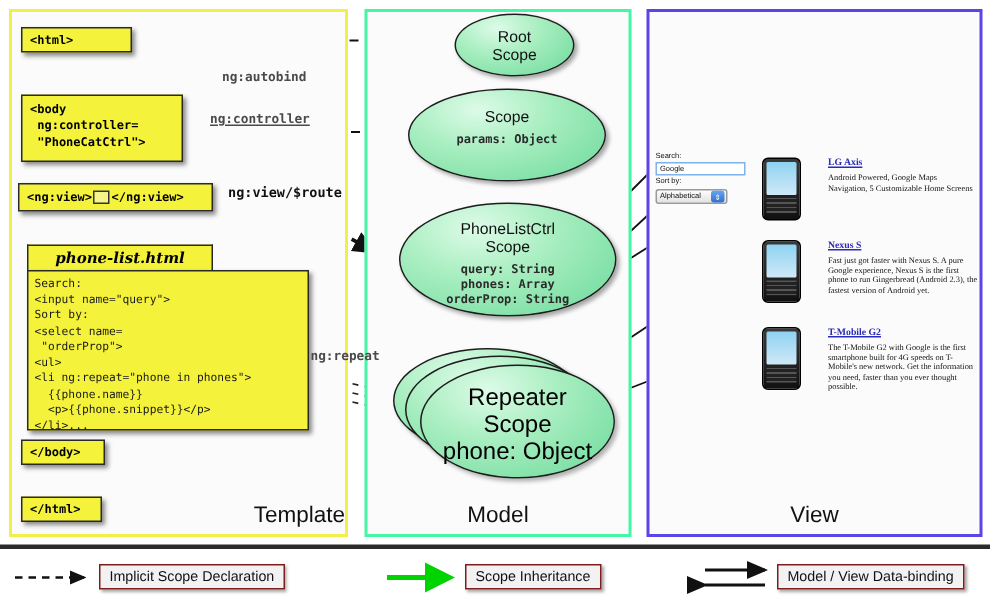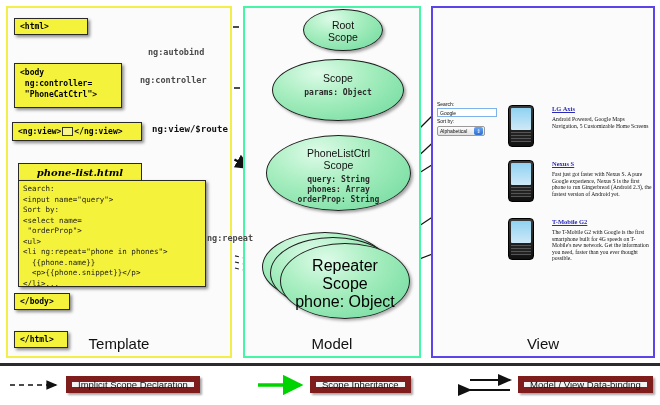--- a/index.html
+++ b/index.html
@@ -33,21 +33,21 @@
 
   .panel-label {
     position: absolute;
     bottom: 4px;
     width: 100%;
     text-align: center;
     font-size: 15px;
     color: #111;
     font-family: "Liberation Sans", sans-serif;
   }
-  #panel-template .panel-label { text-align: center; box-sizing: border-box; }
+  #panel-template .panel-label { text-align: right; box-sizing: border-box; }
 
   
   .ybox {
     position: absolute;
     background: #f4f23a;
     border: 1px solid #2a2a2a;
     box-shadow: 2px 2px 3px rgba(0,0,0,0.45);
     font-family: "DejaVu Sans Mono", monospace;
     font-weight: bold;
     font-size: 8px;
@@ -251,21 +251,21 @@
   
   #legend {
     position: absolute;
     left: 0; top: 363px;
     width: 660px; height: 42px;
     background: #ffffff;
     border-top: 3px solid #2b2b2b;
   }
   .legend-item { position: absolute; top: 10px; height: 18px; }
   .legend-box {
-    border: 6px solid #7f1d1d;
+    border: 1px solid #7f1d1d;
     background: #f2f2f2;
     box-shadow: 1.5px 1.5px 2px rgba(0,0,0,0.35);
     font-family: "Liberation Sans", sans-serif;
     font-size: 9.5px;
     color: #111;
     padding: 2px 6px;
     height: 17px;
     box-sizing: border-box;
     display: flex; align-items: center;
   }
@@ -369,21 +369,21 @@
 &lt;li ng:repeat="phone in phones"&gt;
   {{phone.name}}
   &lt;p&gt;{{phone.snippet}}&lt;/p&gt;
 &lt;/li&gt;...</div>
   </div>
 
   <div class="ybox" id="box-bodyend">&lt;/body&gt;</div>
   <div class="ybox" id="box-htmlend">&lt;/html&gt;</div>
 
   <div class="conn-label" style="left:148px; top:14px;margin-top:33px;">ng:autobind</div>
-  <div class="conn-label" style="left:140px; top:75px;">ng:controller</div>
+  <div class="conn-label" style="left:140px; top:75px;text-decoration:underline;">ng:controller</div>
   <div class="conn-label strong" style="left:152px; top:124px;">ng:view/$route</div>
   <div class="conn-label" style="left:207px; top:233px;">ng:repeat</div>
 
   <div class="scope" id="scope-root">
     <div class="sname">Root</div>
     <div class="sname">Scope</div>
   </div>
 
   <div class="scope" id="scope-catctrl">
     <div class="sname">Scope</div>

